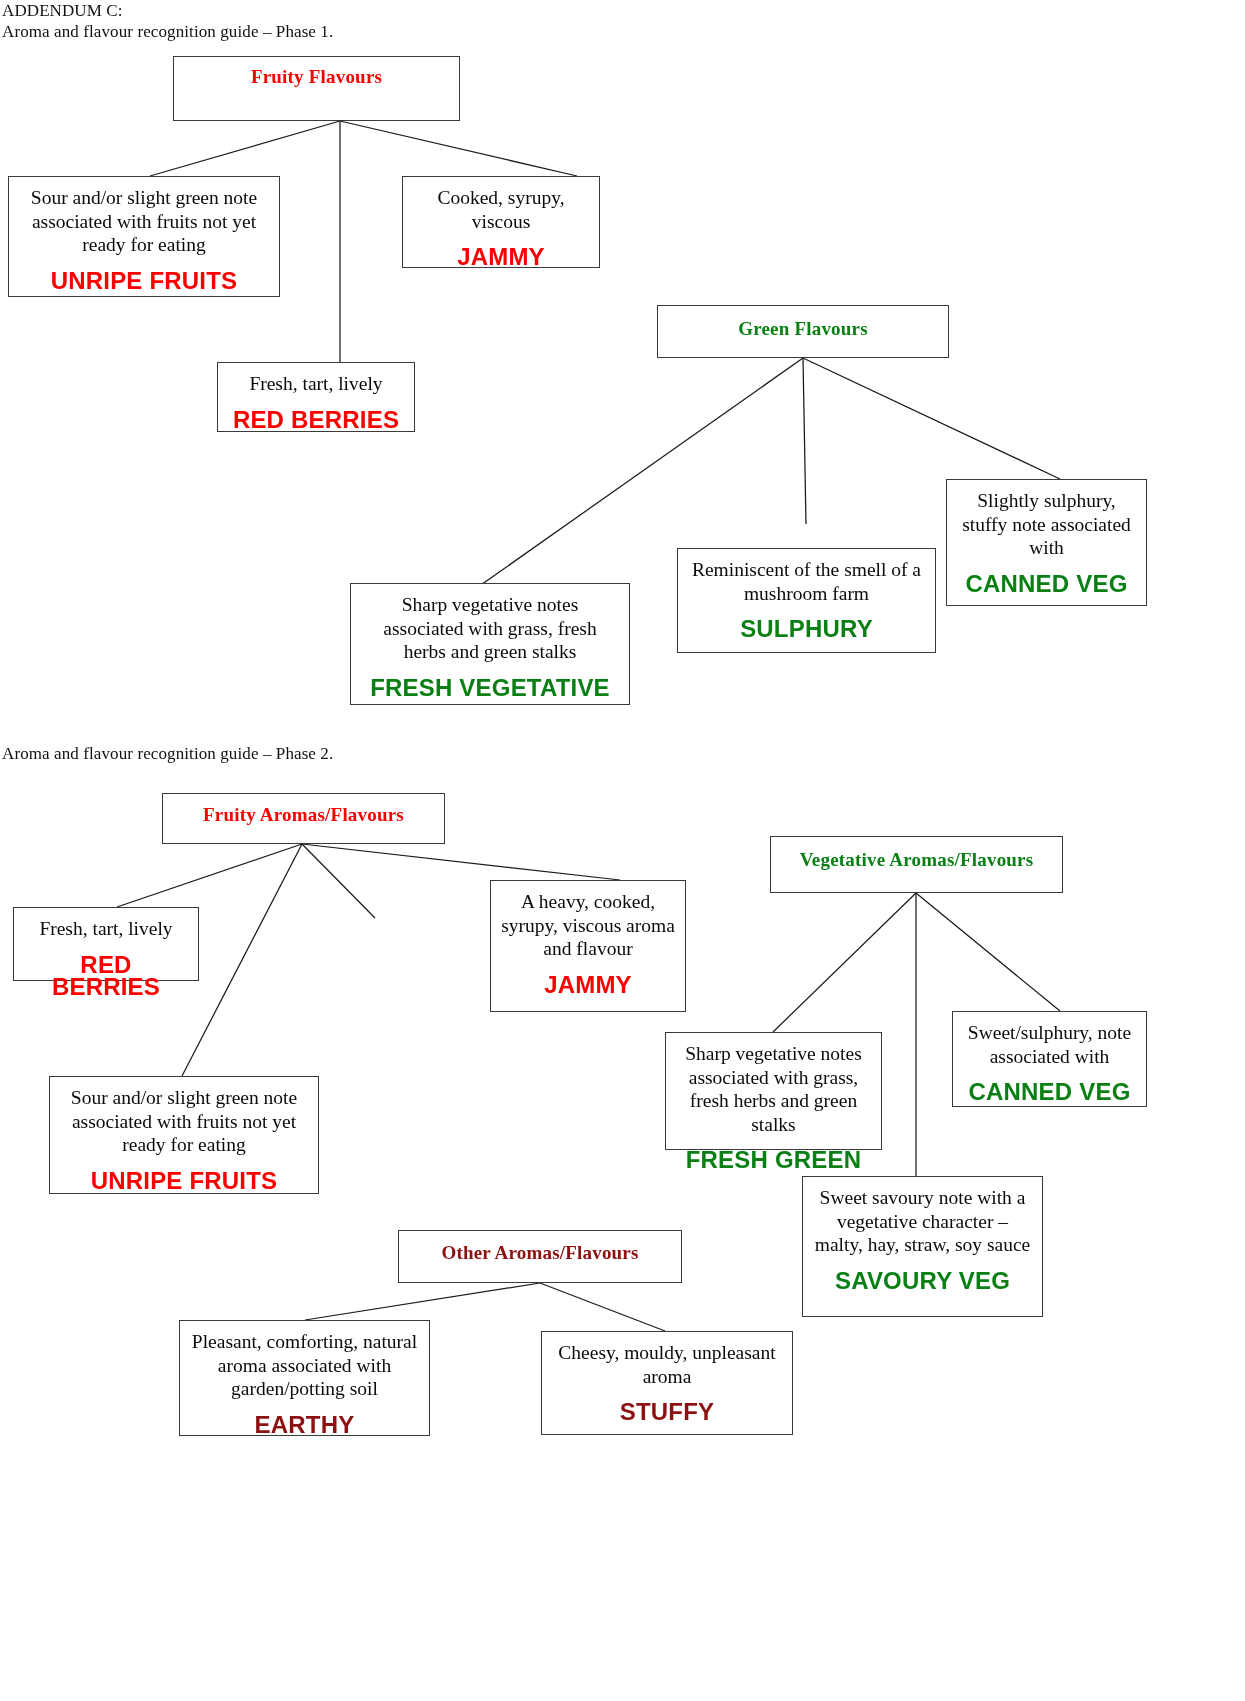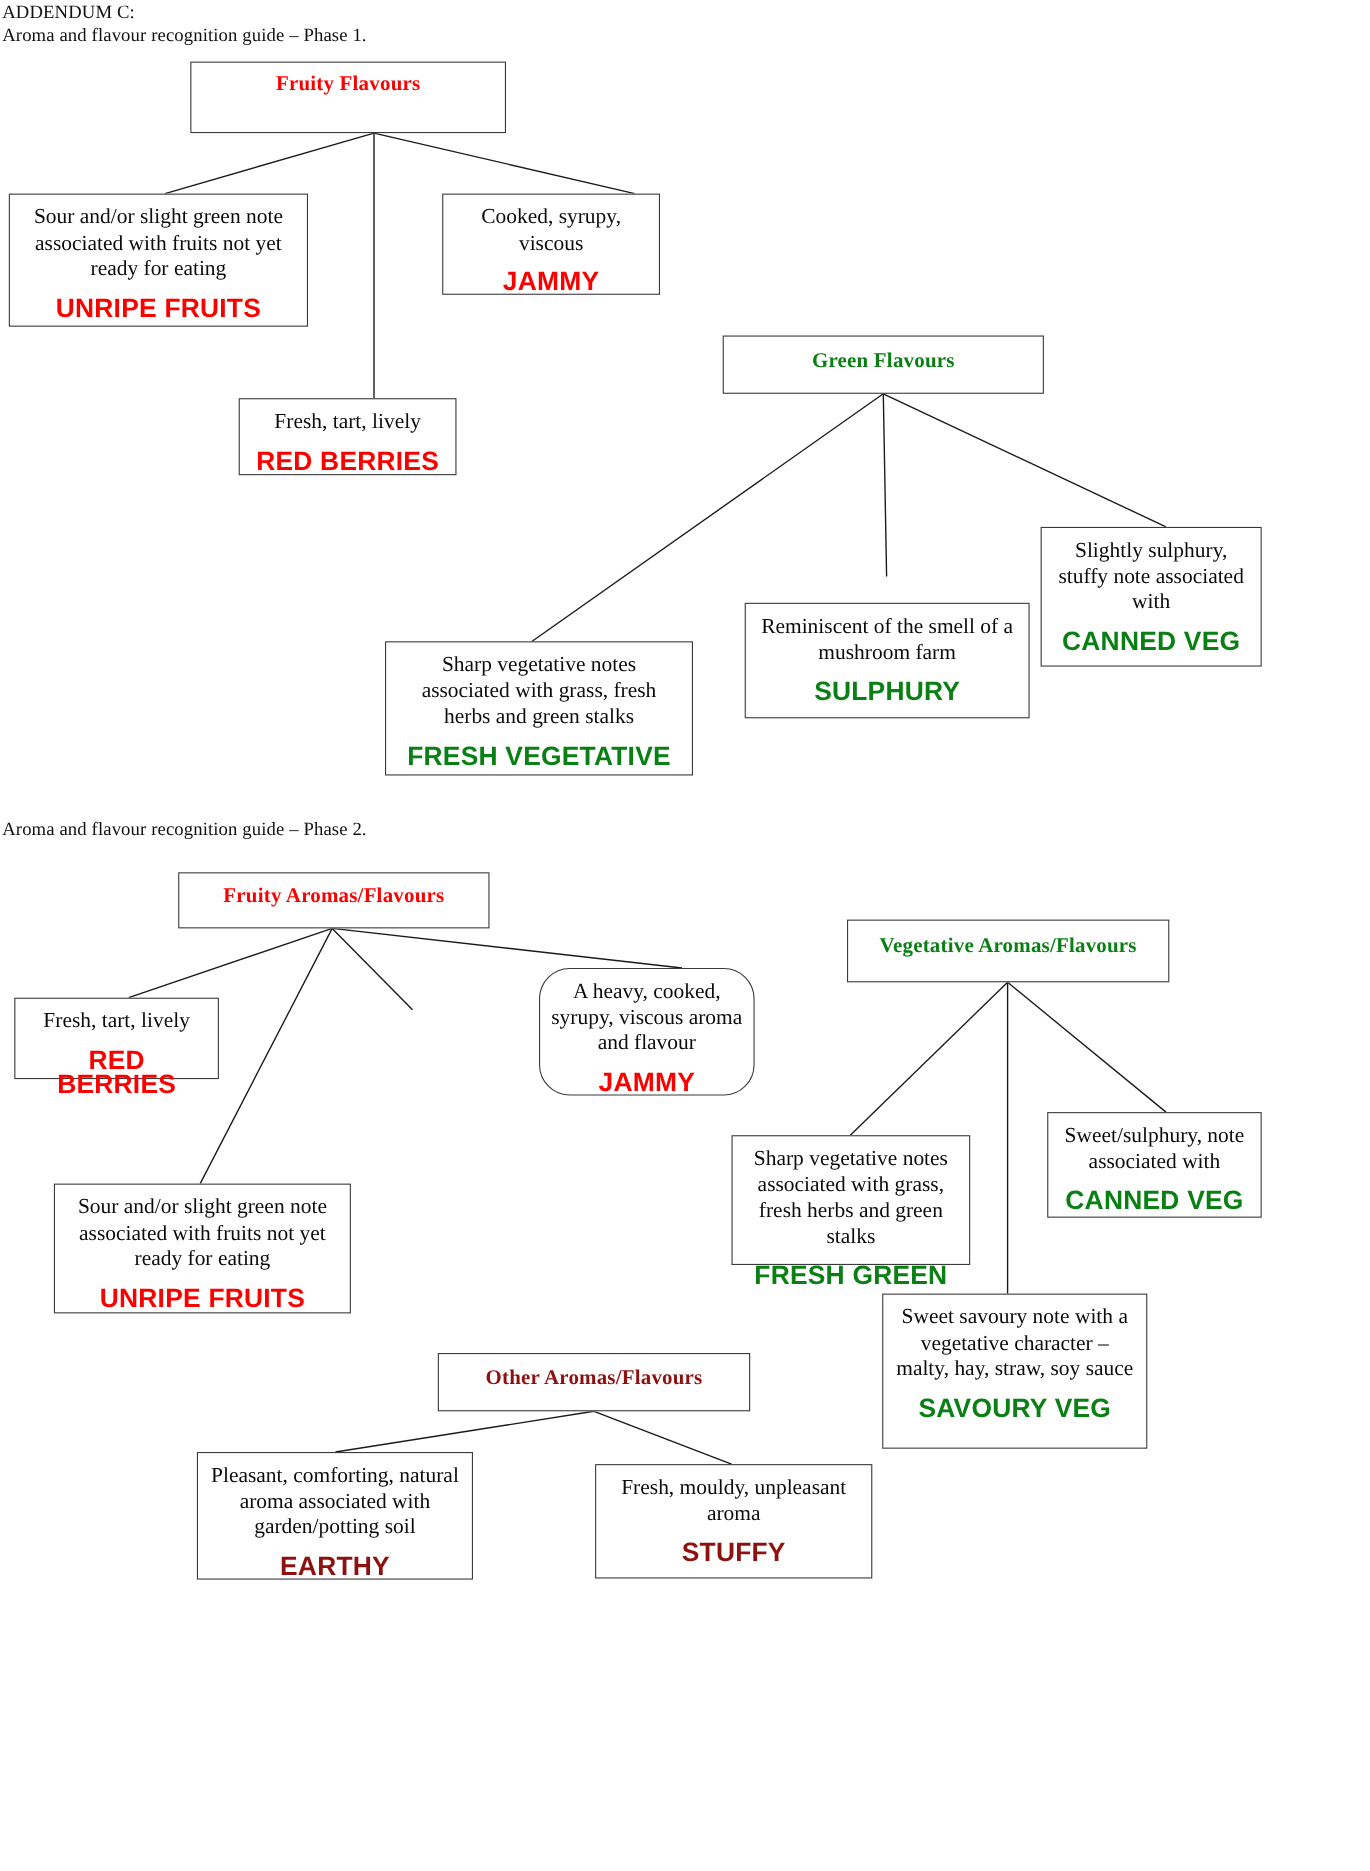--- a/index.html
+++ b/index.html
@@ -129,21 +129,21 @@
 
   <div class="box" style="left:13px;top:907px;width:186px;height:74px;">
     <div class="pad">
       <div class="desc">Fresh, tart, lively</div>
       <div class="gap"></div>
       <div class="term red">RED BERRIES</div>
     </div>
   </div>
 
 
-  <div class="box" style="left:490px;top:880px;width:196px;height:116px;border-radius:28px;">
+  <div class="box" style="left:490px;top:880px;width:196px;height:132px;">
     <div class="pad">
       <div class="desc">A heavy, cooked, syrupy, viscous aroma and flavour</div>
       <div class="gap"></div>
       <div class="term red">JAMMY</div>
     </div>
   </div>
 
   <div class="box" style="left:49px;top:1076px;width:270px;height:118px;">
     <div class="pad">
       <div class="desc">Sour and/or slight green note associated with fruits not yet ready for eating</div>
@@ -191,19 +191,19 @@
   <div class="box" style="left:179px;top:1320px;width:251px;height:116px;">
     <div class="pad">
       <div class="desc">Pleasant, comforting, natural aroma associated with garden/potting soil</div>
       <div class="gap"></div>
       <div class="term dred">EARTHY</div>
     </div>
   </div>
 
   <div class="box" style="left:541px;top:1331px;width:252px;height:104px;">
     <div class="pad">
-      <div class="desc">Fresh, mouldy, unpleasant aroma</div>
+      <div class="desc">Cheesy, mouldy, unpleasant aroma</div>
       <div class="gap"></div>
       <div class="term dred">STUFFY</div>
     </div>
   </div>
 
 </div>
 
 </body></html>

